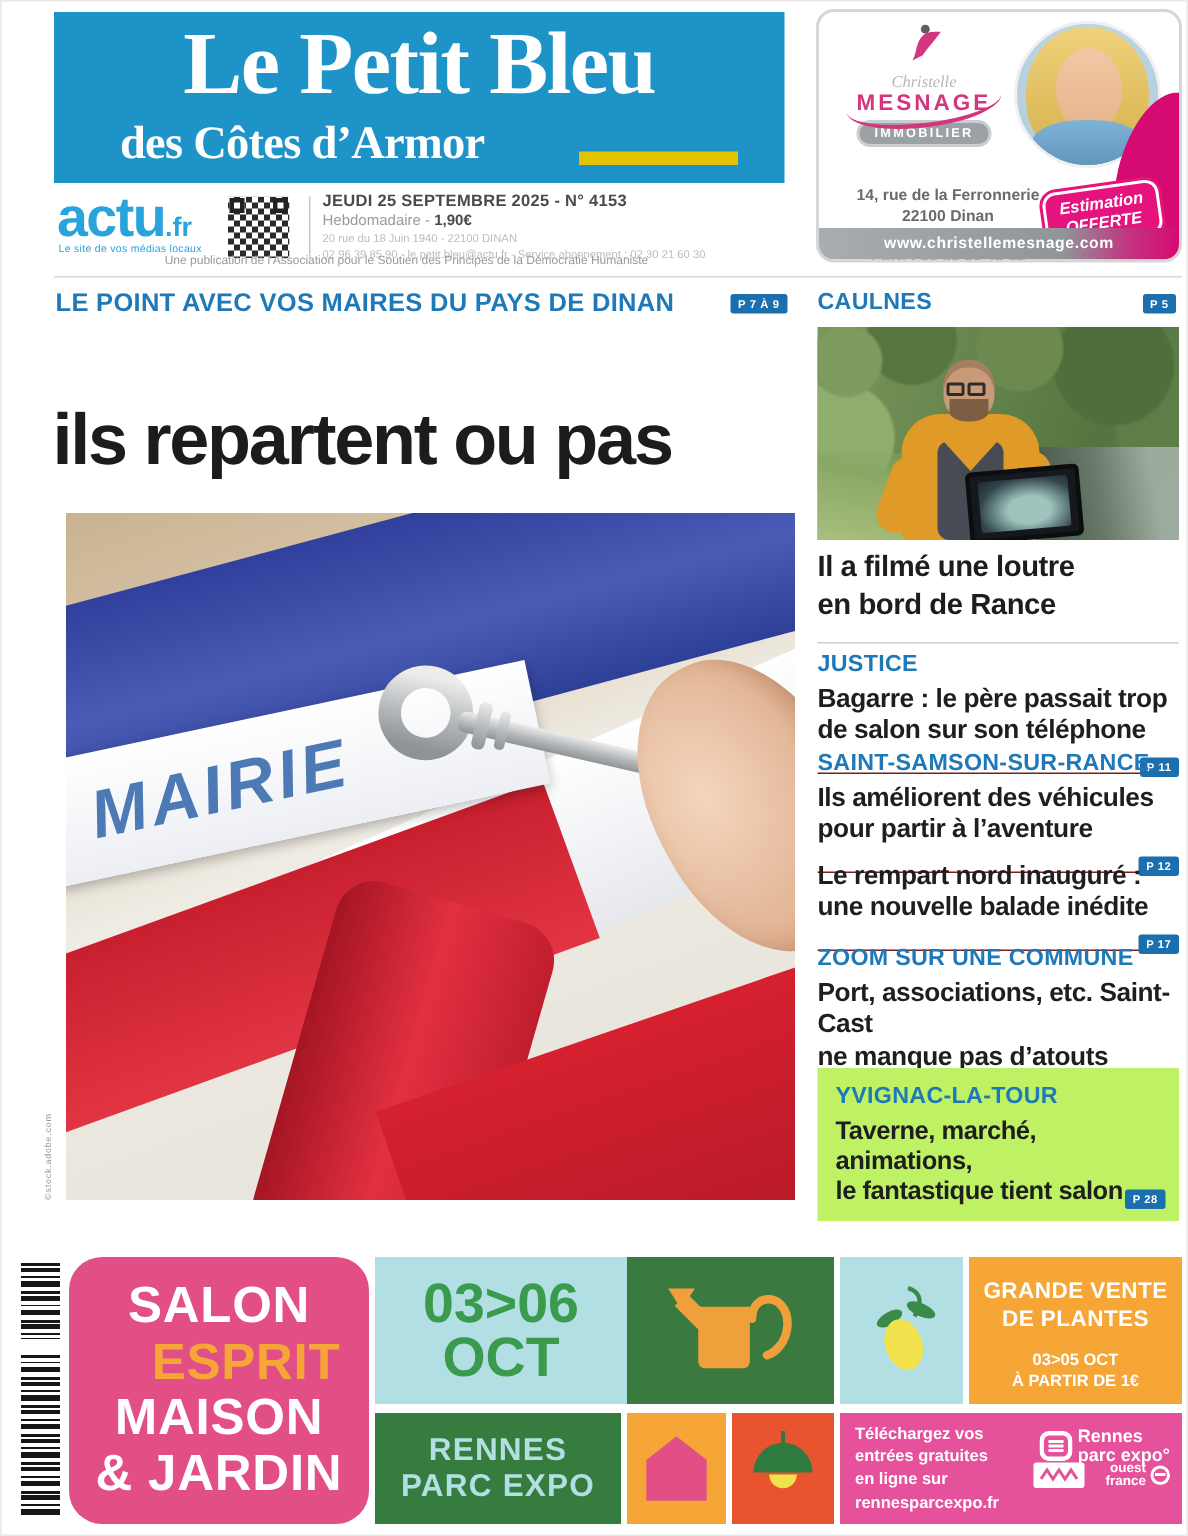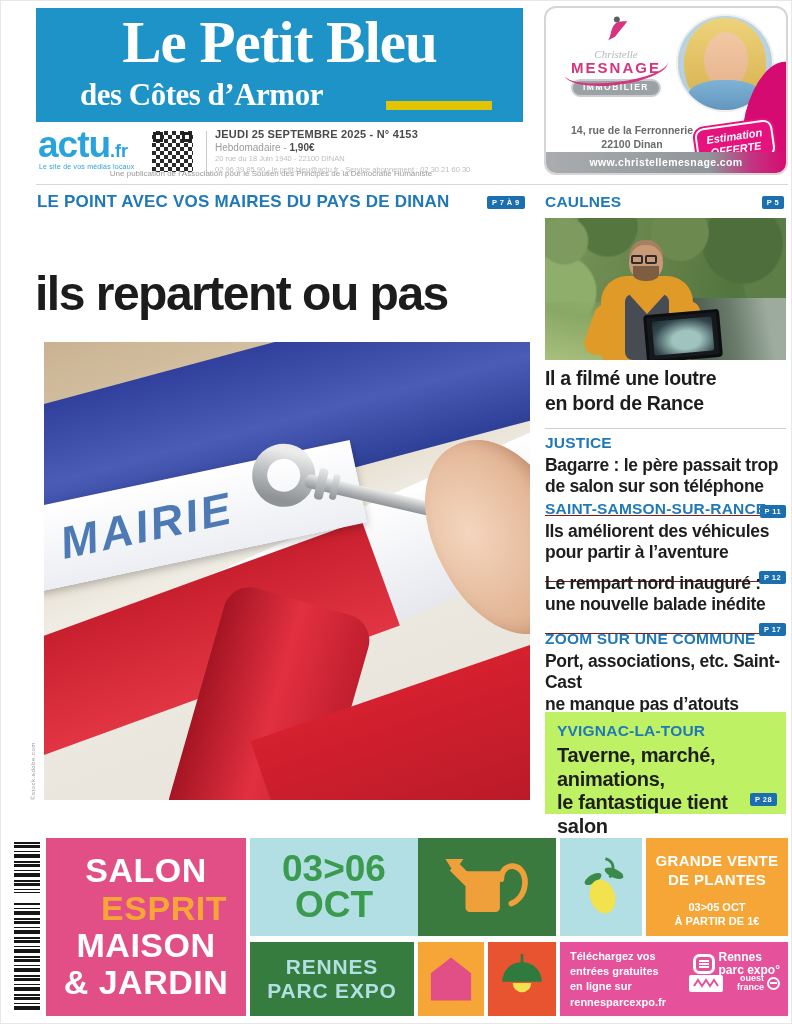--- a/index.html
+++ b/index.html
@@ -122,31 +122,31 @@
   .sb-caption{position:absolute;left:0;top:366px;font-size:19.5px;font-weight:bold;color:#1d1d1d;
           line-height:1.28;letter-spacing:-0.3px;}
   .sb-divider{position:absolute;left:0;top:428px;width:241px;height:1px;background:#cfcfcf;}
   .sb-item{position:absolute;left:0;width:241px;}
   .sb-head{font-size:17.5px;font-weight:bold;color:#1e1e1e;line-height:1.22;letter-spacing:-0.3px;margin-top:3px;}
   .sb-rule{margin-top:17px;height:1px;background:#7f1d1d;position:relative;text-align:center;}
   .sb-rule .badge{position:absolute;right:0;top:-10px;}
   .sb-head .badge{margin-left:6px;vertical-align:2px;}
   .sb-box{position:absolute;left:0;top:712px;width:241px;height:102px;background:#bef264;
           padding:10px 12px;box-sizing:border-box;}
-  .sb-box .sb-head{font-size:20px;margin-top:4px;line-height:1.18;}
+  .sb-box .sb-head{font-size:17px;margin-top:4px;line-height:1.18;}
   .sb-box .badge{position:absolute;right:9px;bottom:8px;}
   
   .banner{position:absolute;left:12px;top:838px;width:776px;height:178px;font-weight:bold;}
   .barcode{position:absolute;left:2px;top:4px;width:26px;height:170px;
     background:
       linear-gradient(180deg,rgba(255,255,255,0) 0 30%,#fff 30% 36%,rgba(255,255,255,0) 36% 100%),
       repeating-linear-gradient(180deg,#161616 0 2px,#fff 2px 3px,#161616 3px 6px,#fff 6px 9px,#161616 9px 10px,#fff 10px 12px,#161616 12px 16px,#fff 16px 19px);}
   .bn-pink{position:absolute;left:34px;top:0;width:200px;height:178px;background:#e24e86;color:#fff;
            display:flex;flex-direction:column;justify-content:center;text-align:center;
-           font-size:34px;line-height:1.1;letter-spacing:0.5px;}
+           font-size:34px;line-height:1.1;letter-spacing:0.5px;border-radius:22px;}
   .bn-esprit{color:#f5a637;padding-left:36px;}
   .bn-dates{position:absolute;left:238px;top:0;width:168px;height:98px;background:#b2dfe3;color:#3a9a4d;
            display:flex;flex-direction:column;justify-content:center;text-align:center;font-size:37px;line-height:0.98;}
   .bn-venue{position:absolute;left:238px;top:104px;width:164px;height:74px;background:#357c3e;color:#b2dfe3;
            display:flex;flex-direction:column;justify-content:center;text-align:center;font-size:21px;
            line-height:1.12;letter-spacing:0.8px;}
   .bn-can{position:absolute;left:406px;top:0;width:138px;height:98px;background:#3a7a3e;
            display:flex;align-items:center;justify-content:center;}
   .bn-lemon{position:absolute;left:548px;top:0;width:82px;height:98px;background:#b2dfe3;
            display:flex;align-items:center;justify-content:center;}

